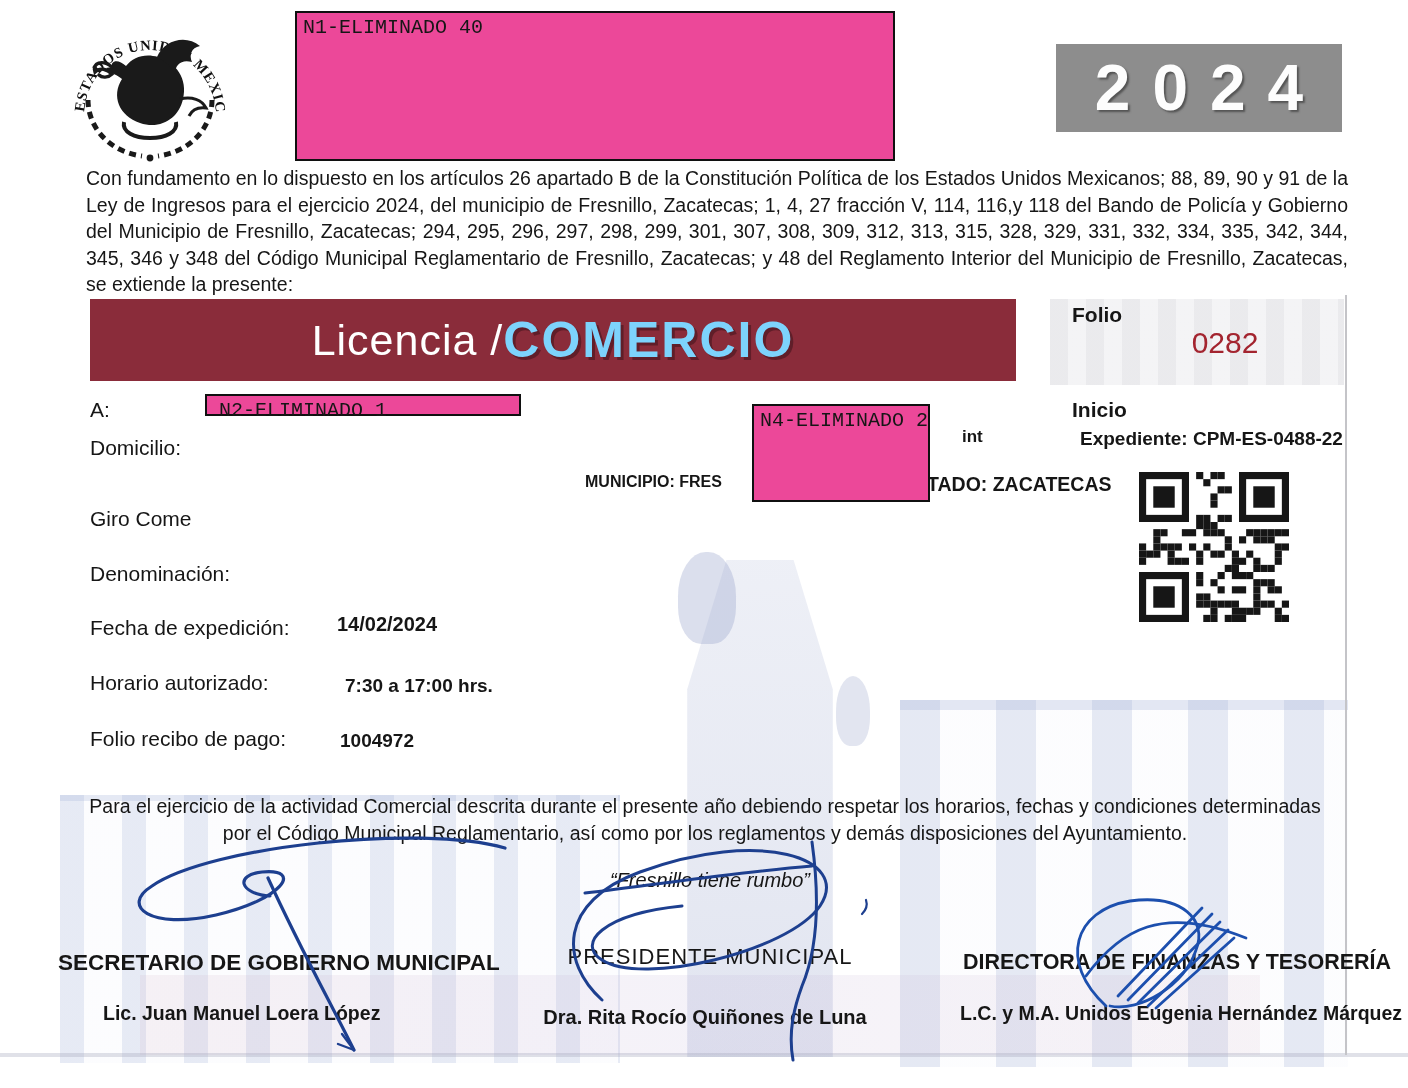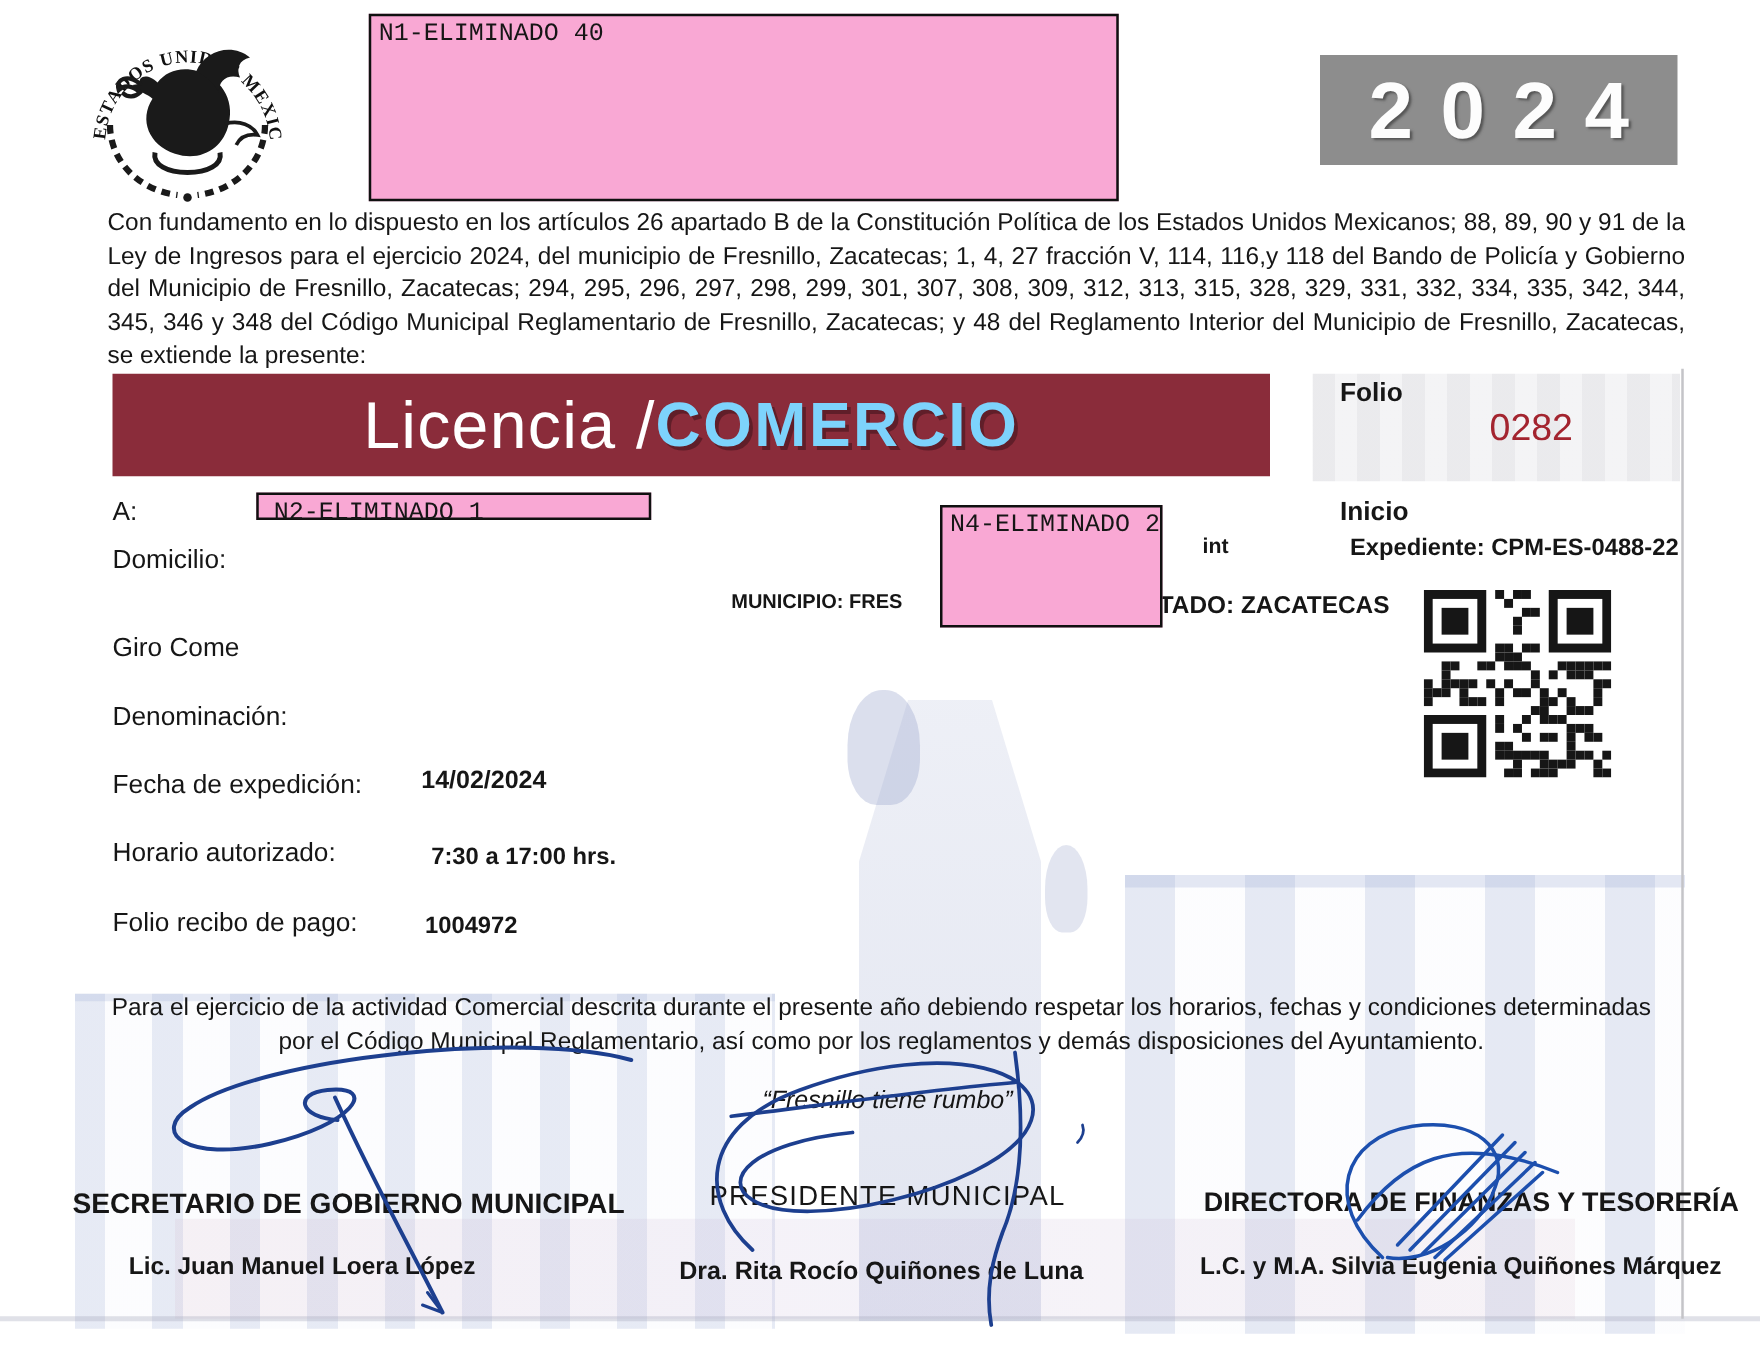--- a/index.html
+++ b/index.html
@@ -35,32 +35,32 @@
     box-sizing:border-box;padding:5px 9px;font-family:"Liberation Mono",monospace;font-size:21px;}
   .badge{left:1056px;top:44px;width:286px;height:88px;background:var(--badge-gray,#8d8d8d);
     display:flex;align-items:center;justify-content:center;}
   .badge span{color:#fdfdfd;font-size:64px;font-weight:800;letter-spacing:22px;padding-left:22px;
     text-shadow:2px 2px 2px rgba(70,70,70,.8);}
 
   .legal{left:86px;top:165px;width:1262px;font-size:19.5px;line-height:26.6px;text-align:justify;}
 
   .banner{left:90px;top:299px;width:926px;height:82px;background:var(--banner-bg,#8a2c3a);
     display:flex;align-items:center;justify-content:center;}
-  .banner .t1{color:#fff;font-size:53px;font-weight:500;letter-spacing:1px;}
+  .banner .t1{color:#fff;font-size:43px;font-weight:500;letter-spacing:1px;}
   .banner .t2{color:#7dd3fc;font-size:50px;font-weight:800;letter-spacing:2px;
     text-shadow:3px 3px 0 rgba(62,20,28,.55);}
 
   .folio-label{left:1072px;top:303px;font-size:21px;font-weight:700;}
   .folio-value{left:1150px;top:326px;width:150px;text-align:center;font-size:30px;
     color:var(--folio-value-red,#a3242f);}
 
   .lbl{font-size:21px;}
   .val{font-weight:700;}
 
-  .redaction{background:#f9a8d4;border:2.5px solid #101010;box-sizing:border-box;
+  .redaction{background:#ec4899;border:2.5px solid #101010;box-sizing:border-box;
     font-family:"Liberation Mono",monospace;font-size:20px;padding:3px 6px;white-space:nowrap;}
   .n2-box{left:205px;top:394px;width:316px;height:22px;padding-left:12px;}
   .n3-box{left:184px;top:448px;width:342px;height:102px;}
   .n4-box{left:752px;top:404px;width:178px;height:98px;overflow:visible;}
 
   .inicio{left:1072px;top:398px;font-size:21px;font-weight:700;}
   .expediente{left:1080px;top:428px;font-size:19px;font-weight:700;}
   .int-lbl{left:962px;top:427px;font-size:17px;font-weight:700;}
   .municipio{left:585px;top:473px;font-size:16px;font-weight:700;}
   .estado{left:927px;top:473px;font-size:19.5px;font-weight:700;}
@@ -290,21 +290,21 @@
   </div>
 
   <div class="abs footer-par z2">Para el ejercicio de la actividad Comercial descrita durante el presente año debiendo respetar los horarios, fechas y condiciones determinadas por el Código Municipal Reglamentario, así como por los reglamentos y demás disposiciones del Ayuntamiento.</div>
 
   <div class="abs motto z2">“Fresnillo tiene rumbo”</div>
   <div class="abs center-title z2">PRESIDENTE MUNICIPAL</div>
   <div class="abs center-name z2">Dra. Rita Rocío Quiñones de Luna</div>
   <div class="abs left-name z2">Lic. Juan Manuel Loera López</div>
   <div class="abs left-title z2">SECRETARIO DE GOBIERNO MUNICIPAL</div>
   <div class="abs right-title z2">DIRECTORA DE FINANZAS Y TESORERÍA</div>
-  <div class="abs right-name z2">L.C. y M.A. Silvia Eugenia Quiñones Márquez</div>
+  <div class="abs right-name z2">L.C. y M.A. Unidos Eugenia Hernández Márquez</div>
 
   <svg id="sig-overlay" viewBox="0 0 1408 1088">
     <g fill="none" stroke="var(--ink-blue,#1d3f8f)" stroke-width="3.2" stroke-linecap="round">
       <path d="M505 848 C420 824 210 846 152 886 C120 906 150 930 216 915 C282 900 304 868 262 872 C234 875 240 894 270 896"></path>
       <path d="M268 878 C300 948 328 998 354 1050"></path>
       <path d="M354 1050 L342 1034 M354 1050 L338 1044" stroke-width="2.4"></path>
     </g>
     <g fill="none" stroke="var(--ink-blue,#1d3f8f)" stroke-width="3" stroke-linecap="round">
       <path d="M602 1000 C560 962 558 902 640 872 C760 828 852 858 820 906 C788 952 642 986 602 960 C576 944 602 914 682 906"></path>
       <path d="M585 893 C660 884 740 872 812 866"></path>

